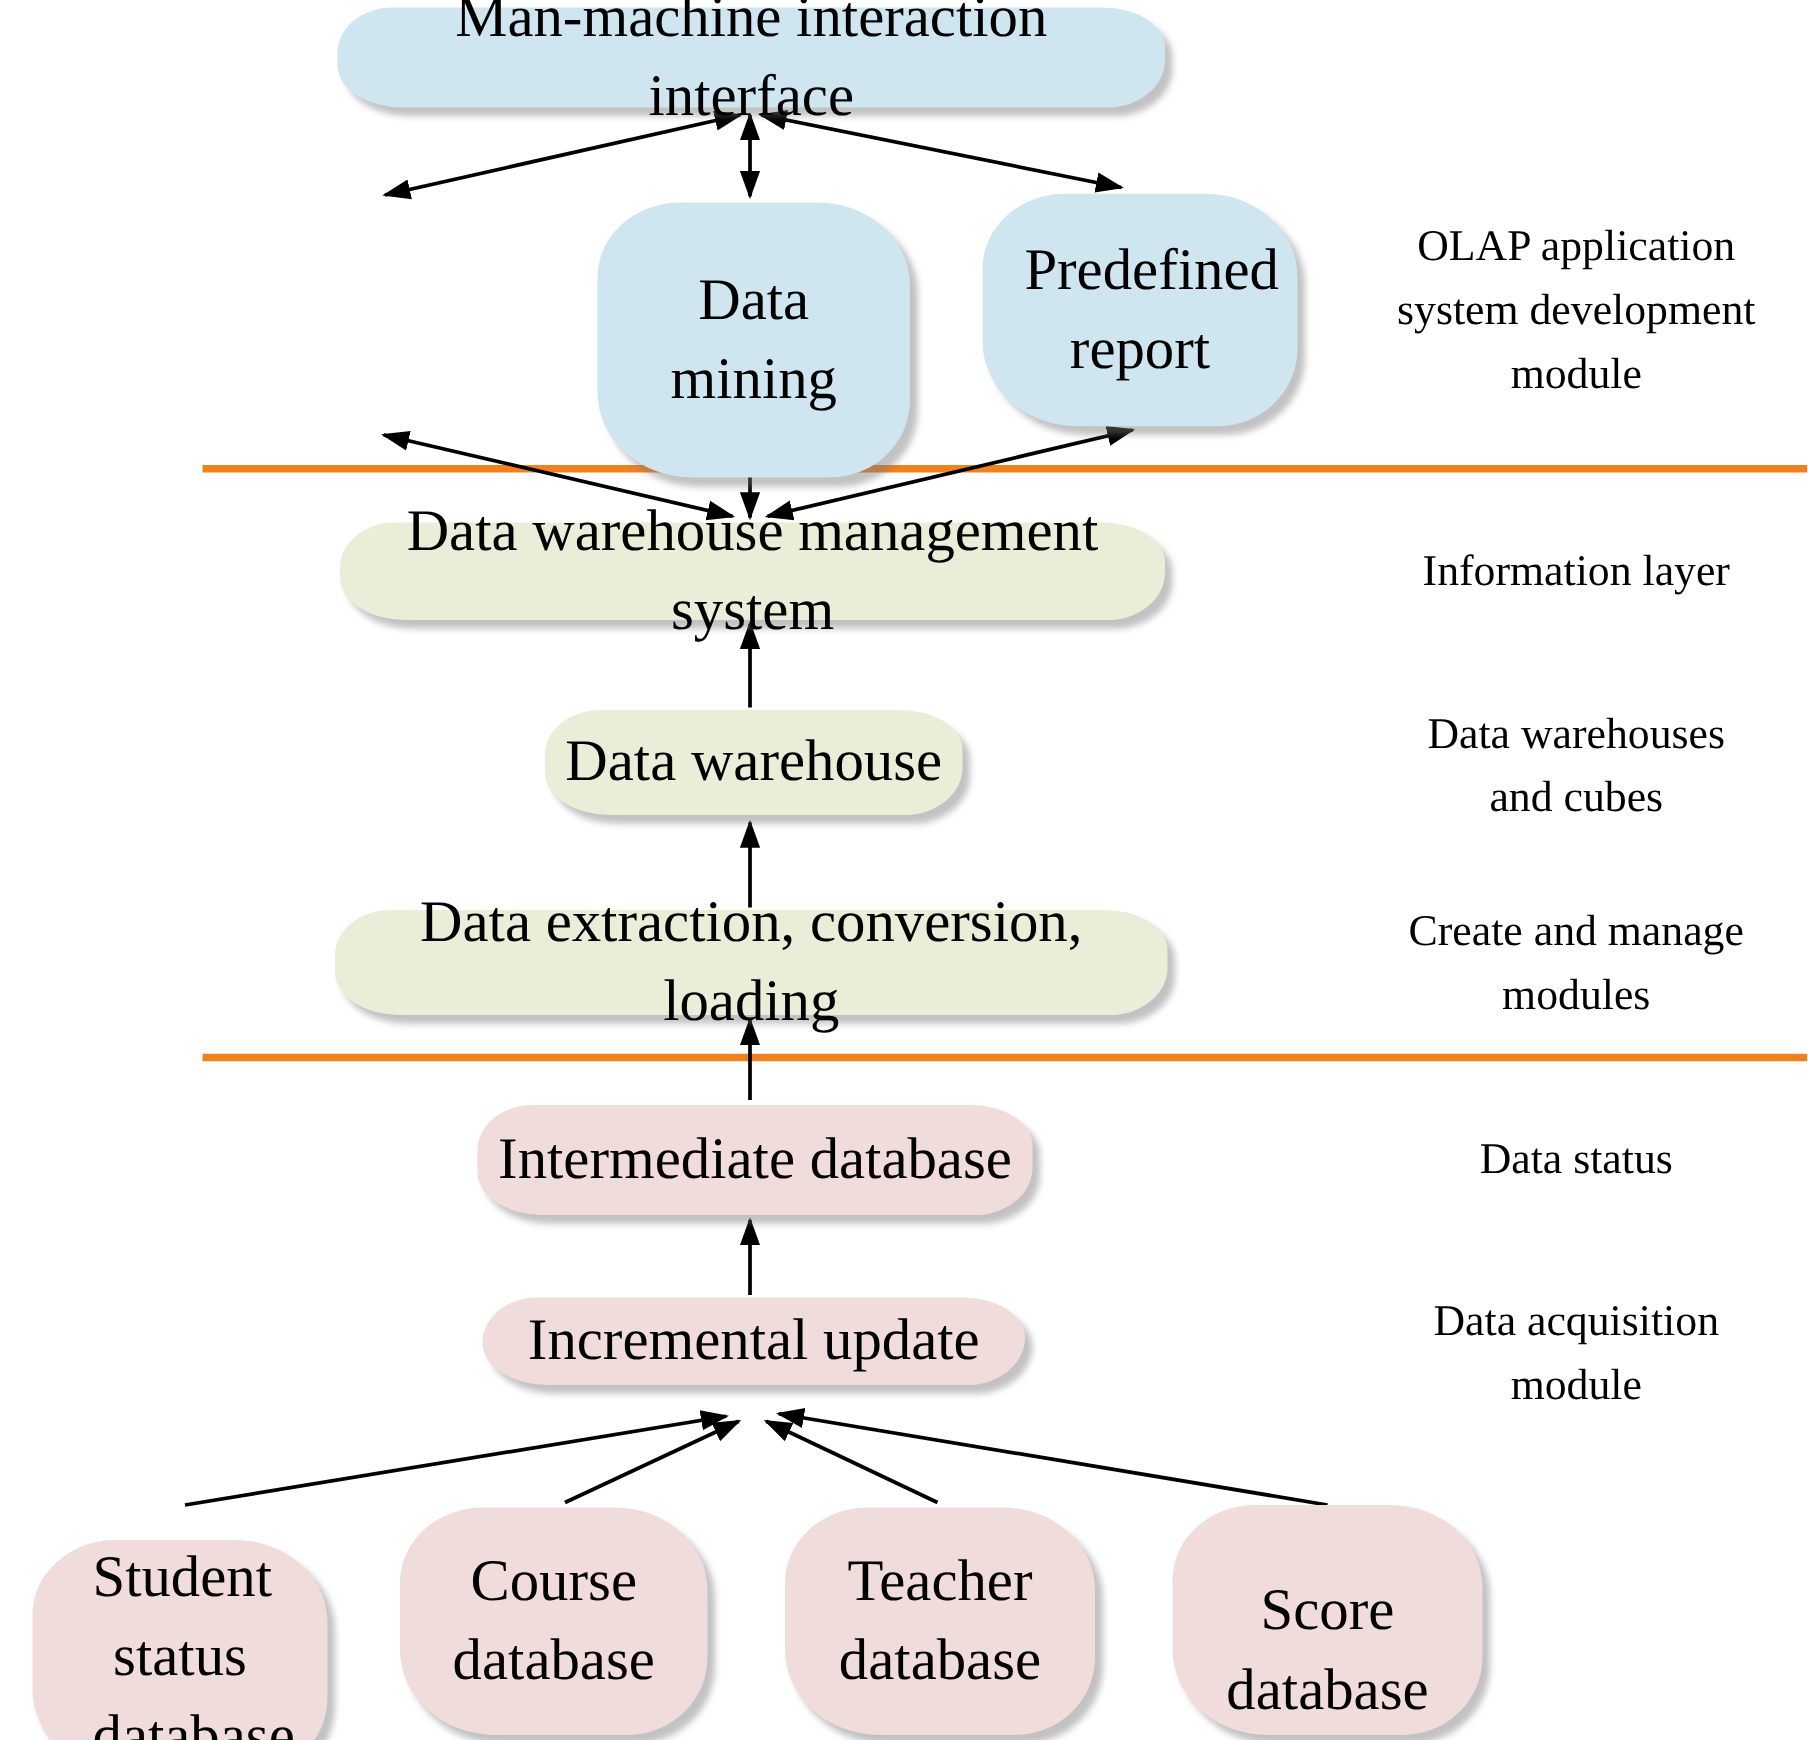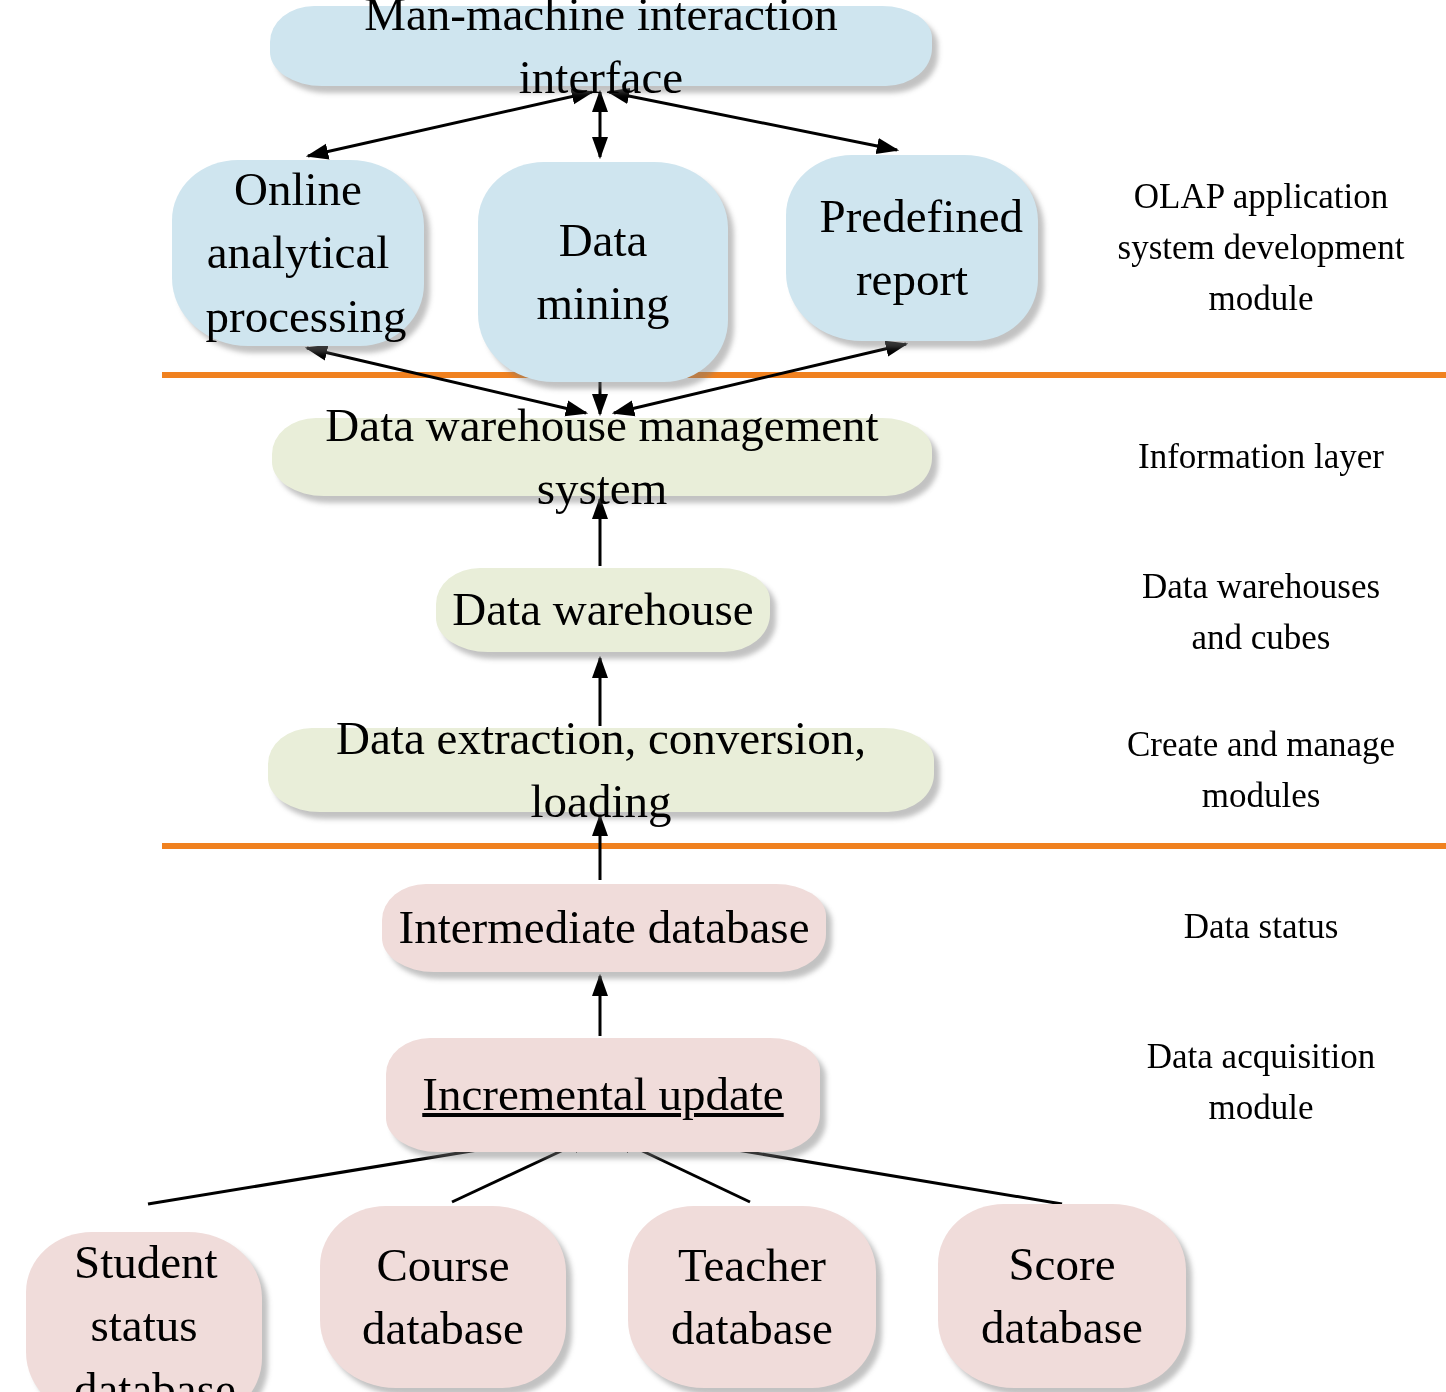--- a/index.html
+++ b/index.html
@@ -80,23 +80,20 @@
     <line class="arrow" x1="148" y1="1204" x2="581" y2="1133" marker-end="url(#ah)"></line>
     <line class="arrow" x1="452" y1="1202" x2="591" y2="1137" marker-end="url(#ah)"></line>
     <line class="arrow" x1="750" y1="1202" x2="613" y2="1137" marker-end="url(#ah)"></line>
     <line class="arrow" x1="1062" y1="1204" x2="623" y2="1131" marker-end="url(#ah)"></line>
   </svg>
 
   <div class="blob analysis flat" style="left:270px; top:6px; width:662px; height:80px;">
     <span>Man-machine interaction interface</span>
   </div>
 
-  <div class="blob analysis tall" style="left:172px; top:160px; width:252px; height:186px;">
-    <span style="max-width:185px;">Online analytical processing</span>
-  </div>
 
   <div class="blob analysis tall" style="left:478px; top:162px; width:250px; height:220px;">
     <span>Data mining</span>
   </div>
 
   <div class="blob analysis tall" style="left:786px; top:155px; width:252px; height:186px;">
     <span style="max-width:185px;">Predefined report</span>
   </div>
 
   <div class="blob warehouse flat" style="left:272px; top:418px; width:660px; height:78px;">
@@ -108,37 +105,37 @@
   </div>
 
   <div class="blob warehouse flat" style="left:268px; top:728px; width:666px; height:84px;align-items:center;">
     <span>Data extraction, conversion, loading</span>
   </div>
 
   <div class="blob datasrc flat" style="left:382px; top:884px; width:444px; height:88px;">
     <span>Intermediate database</span>
   </div>
 
-  <div class="blob datasrc flat" style="left:386px; top:1038px; width:434px; height:114px;text-decoration:underline;">
+  <div class="blob datasrc flat" style="left:386px; top:1038px; width:434px; height:70px;">
     <span>Incremental update</span>
   </div>
 
   <div class="blob datasrc tall" style="left:26px; top:1200px; width:236px; height:188px;margin-top:32px;">
     <span style="max-width:140px;">Student status database</span>
   </div>
 
   <div class="blob datasrc tall" style="left:320px; top:1206px; width:246px; height:182px;">
     <span style="max-width:165px;">Course database</span>
   </div>
 
   <div class="blob datasrc tall" style="left:628px; top:1206px; width:248px; height:182px;">
     <span style="max-width:165px;">Teacher database</span>
   </div>
 
-  <div class="blob datasrc tall" style="left:938px; top:1204px; width:248px; height:184px;">
+  <div class="blob datasrc tall" style="left:938px; top:1204px; width:248px; height:184px;align-items:flex-end;">
     <span style="max-width:165px;">Score database</span>
   </div>
 
 
   <div class="side-label" style="left:1096px; top:172px; width:330px;">OLAP application system development module</div>
 
   <div class="side-label" style="left:1081px; top:432px; width:360px;">Information layer</div>
 
   <div class="side-label" style="left:1126px; top:562px; width:270px;">Data warehouses and cubes</div>
 

